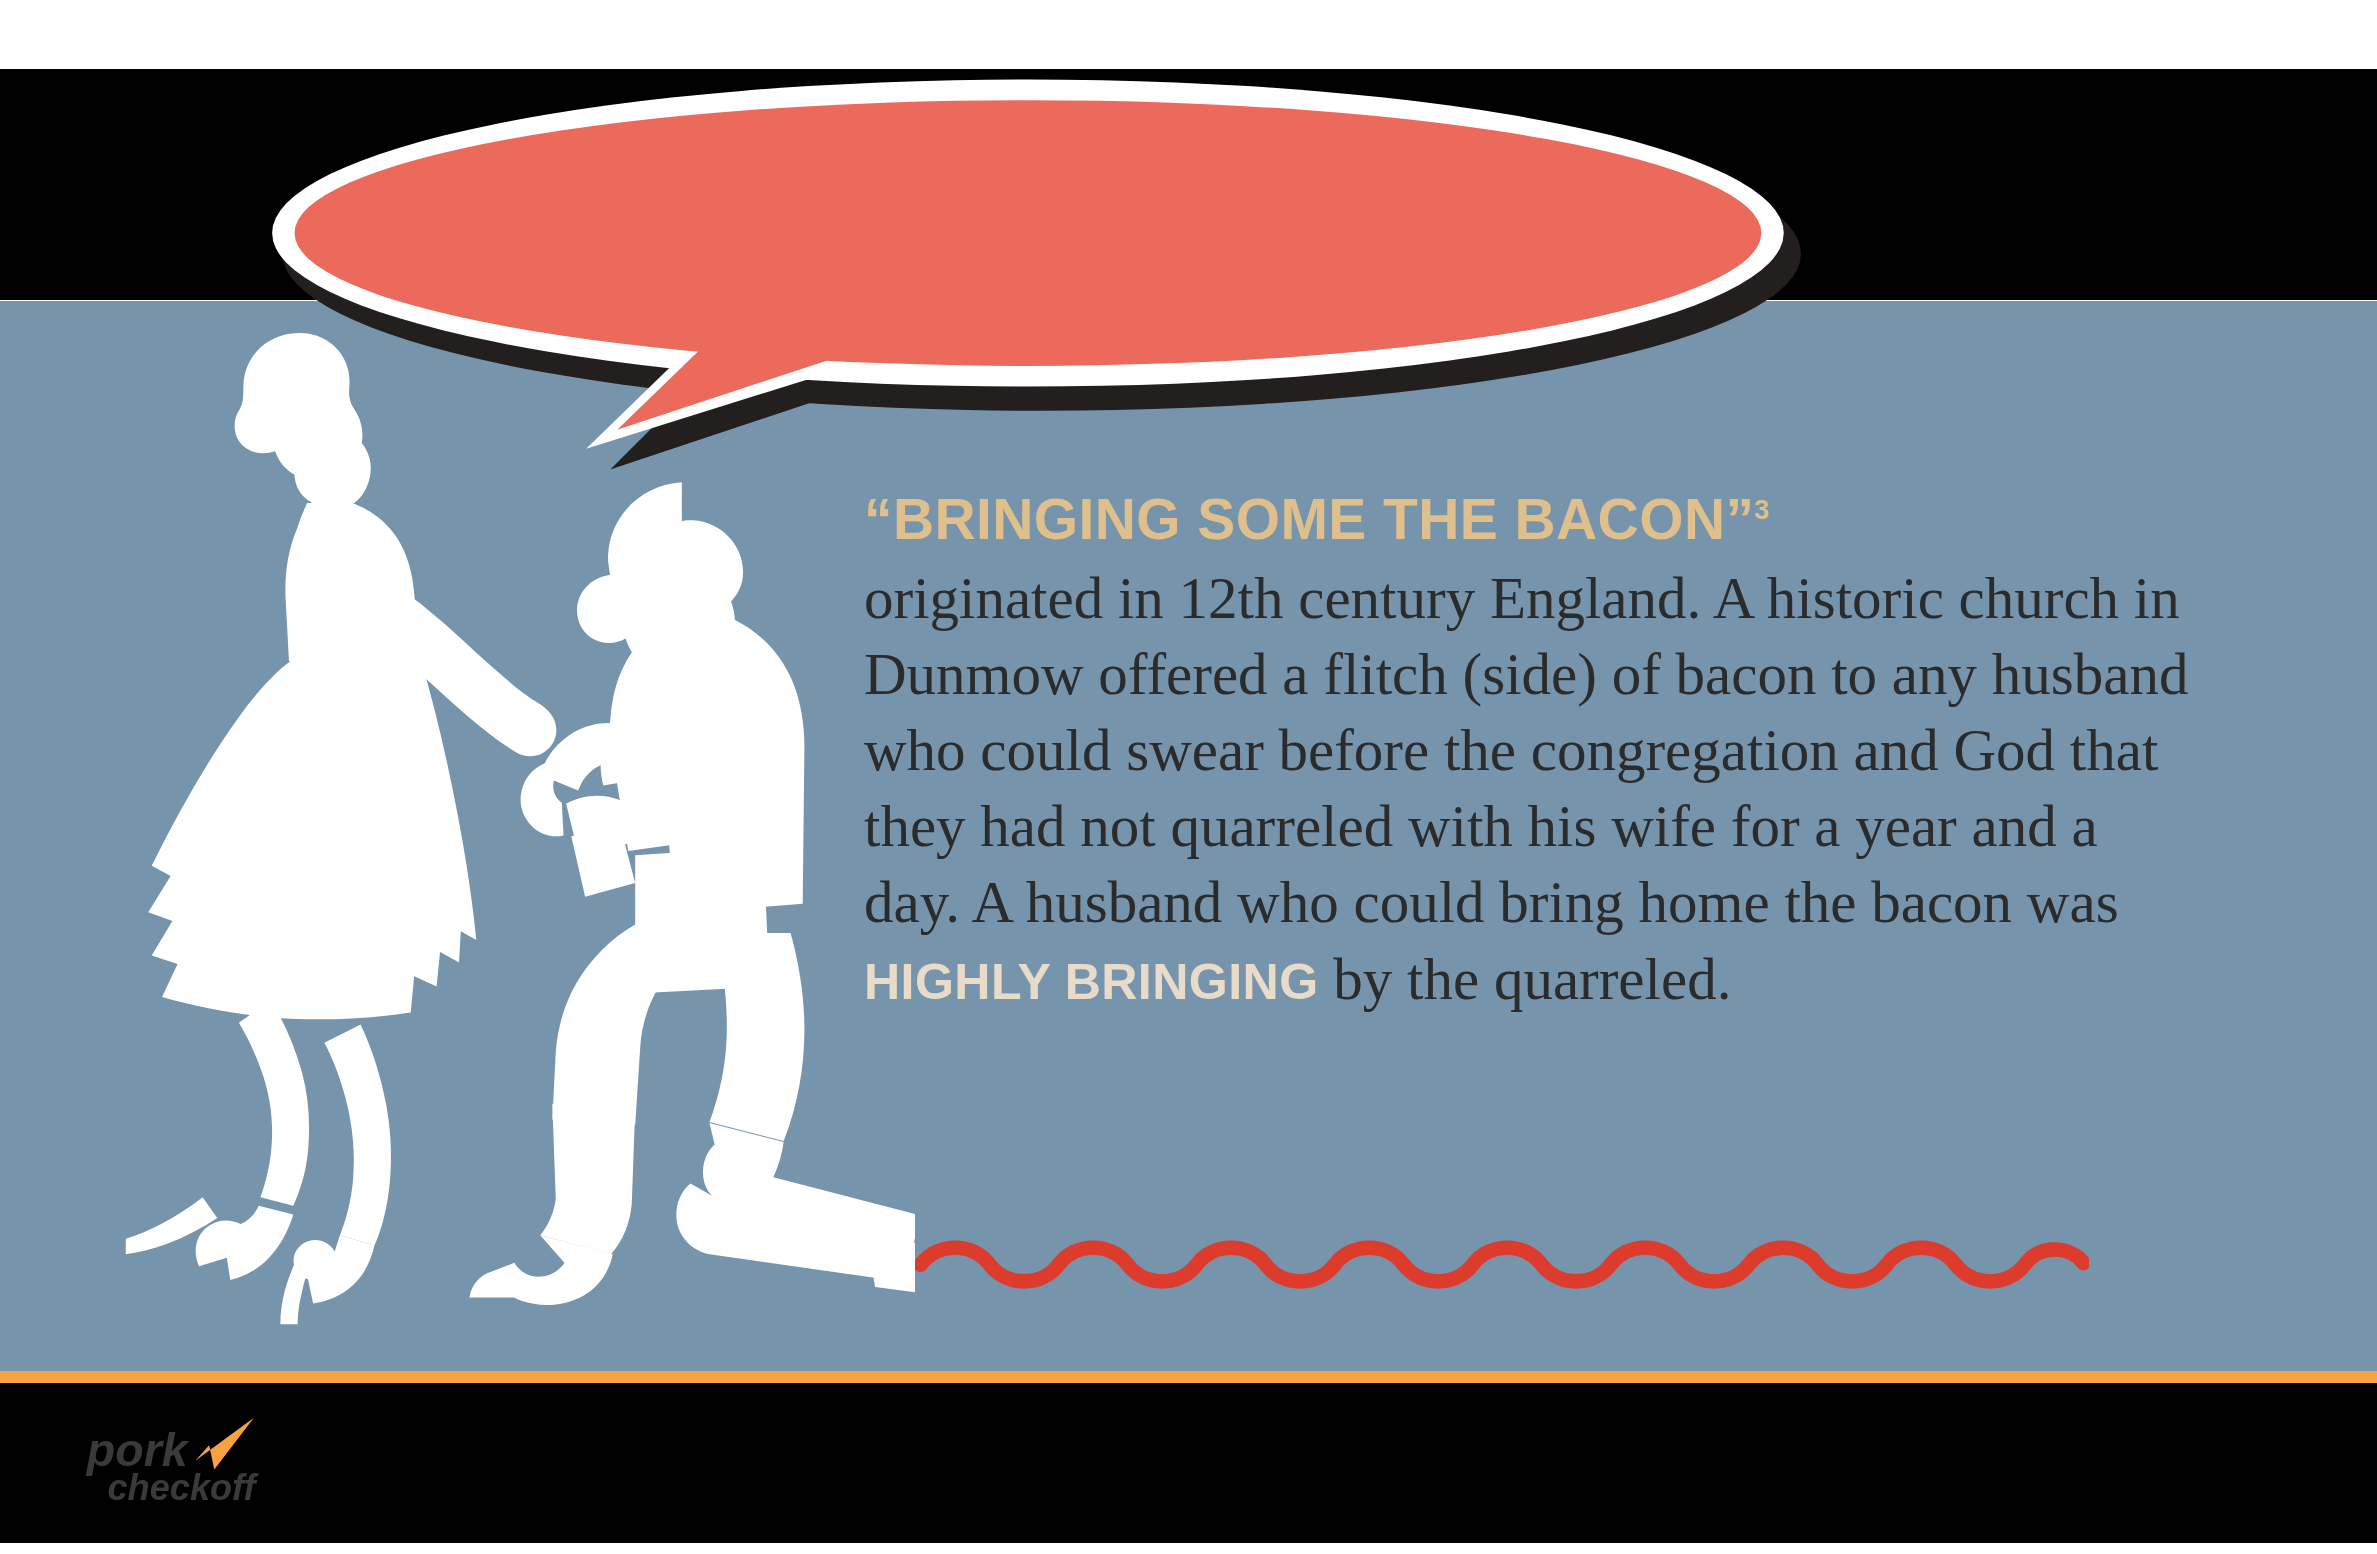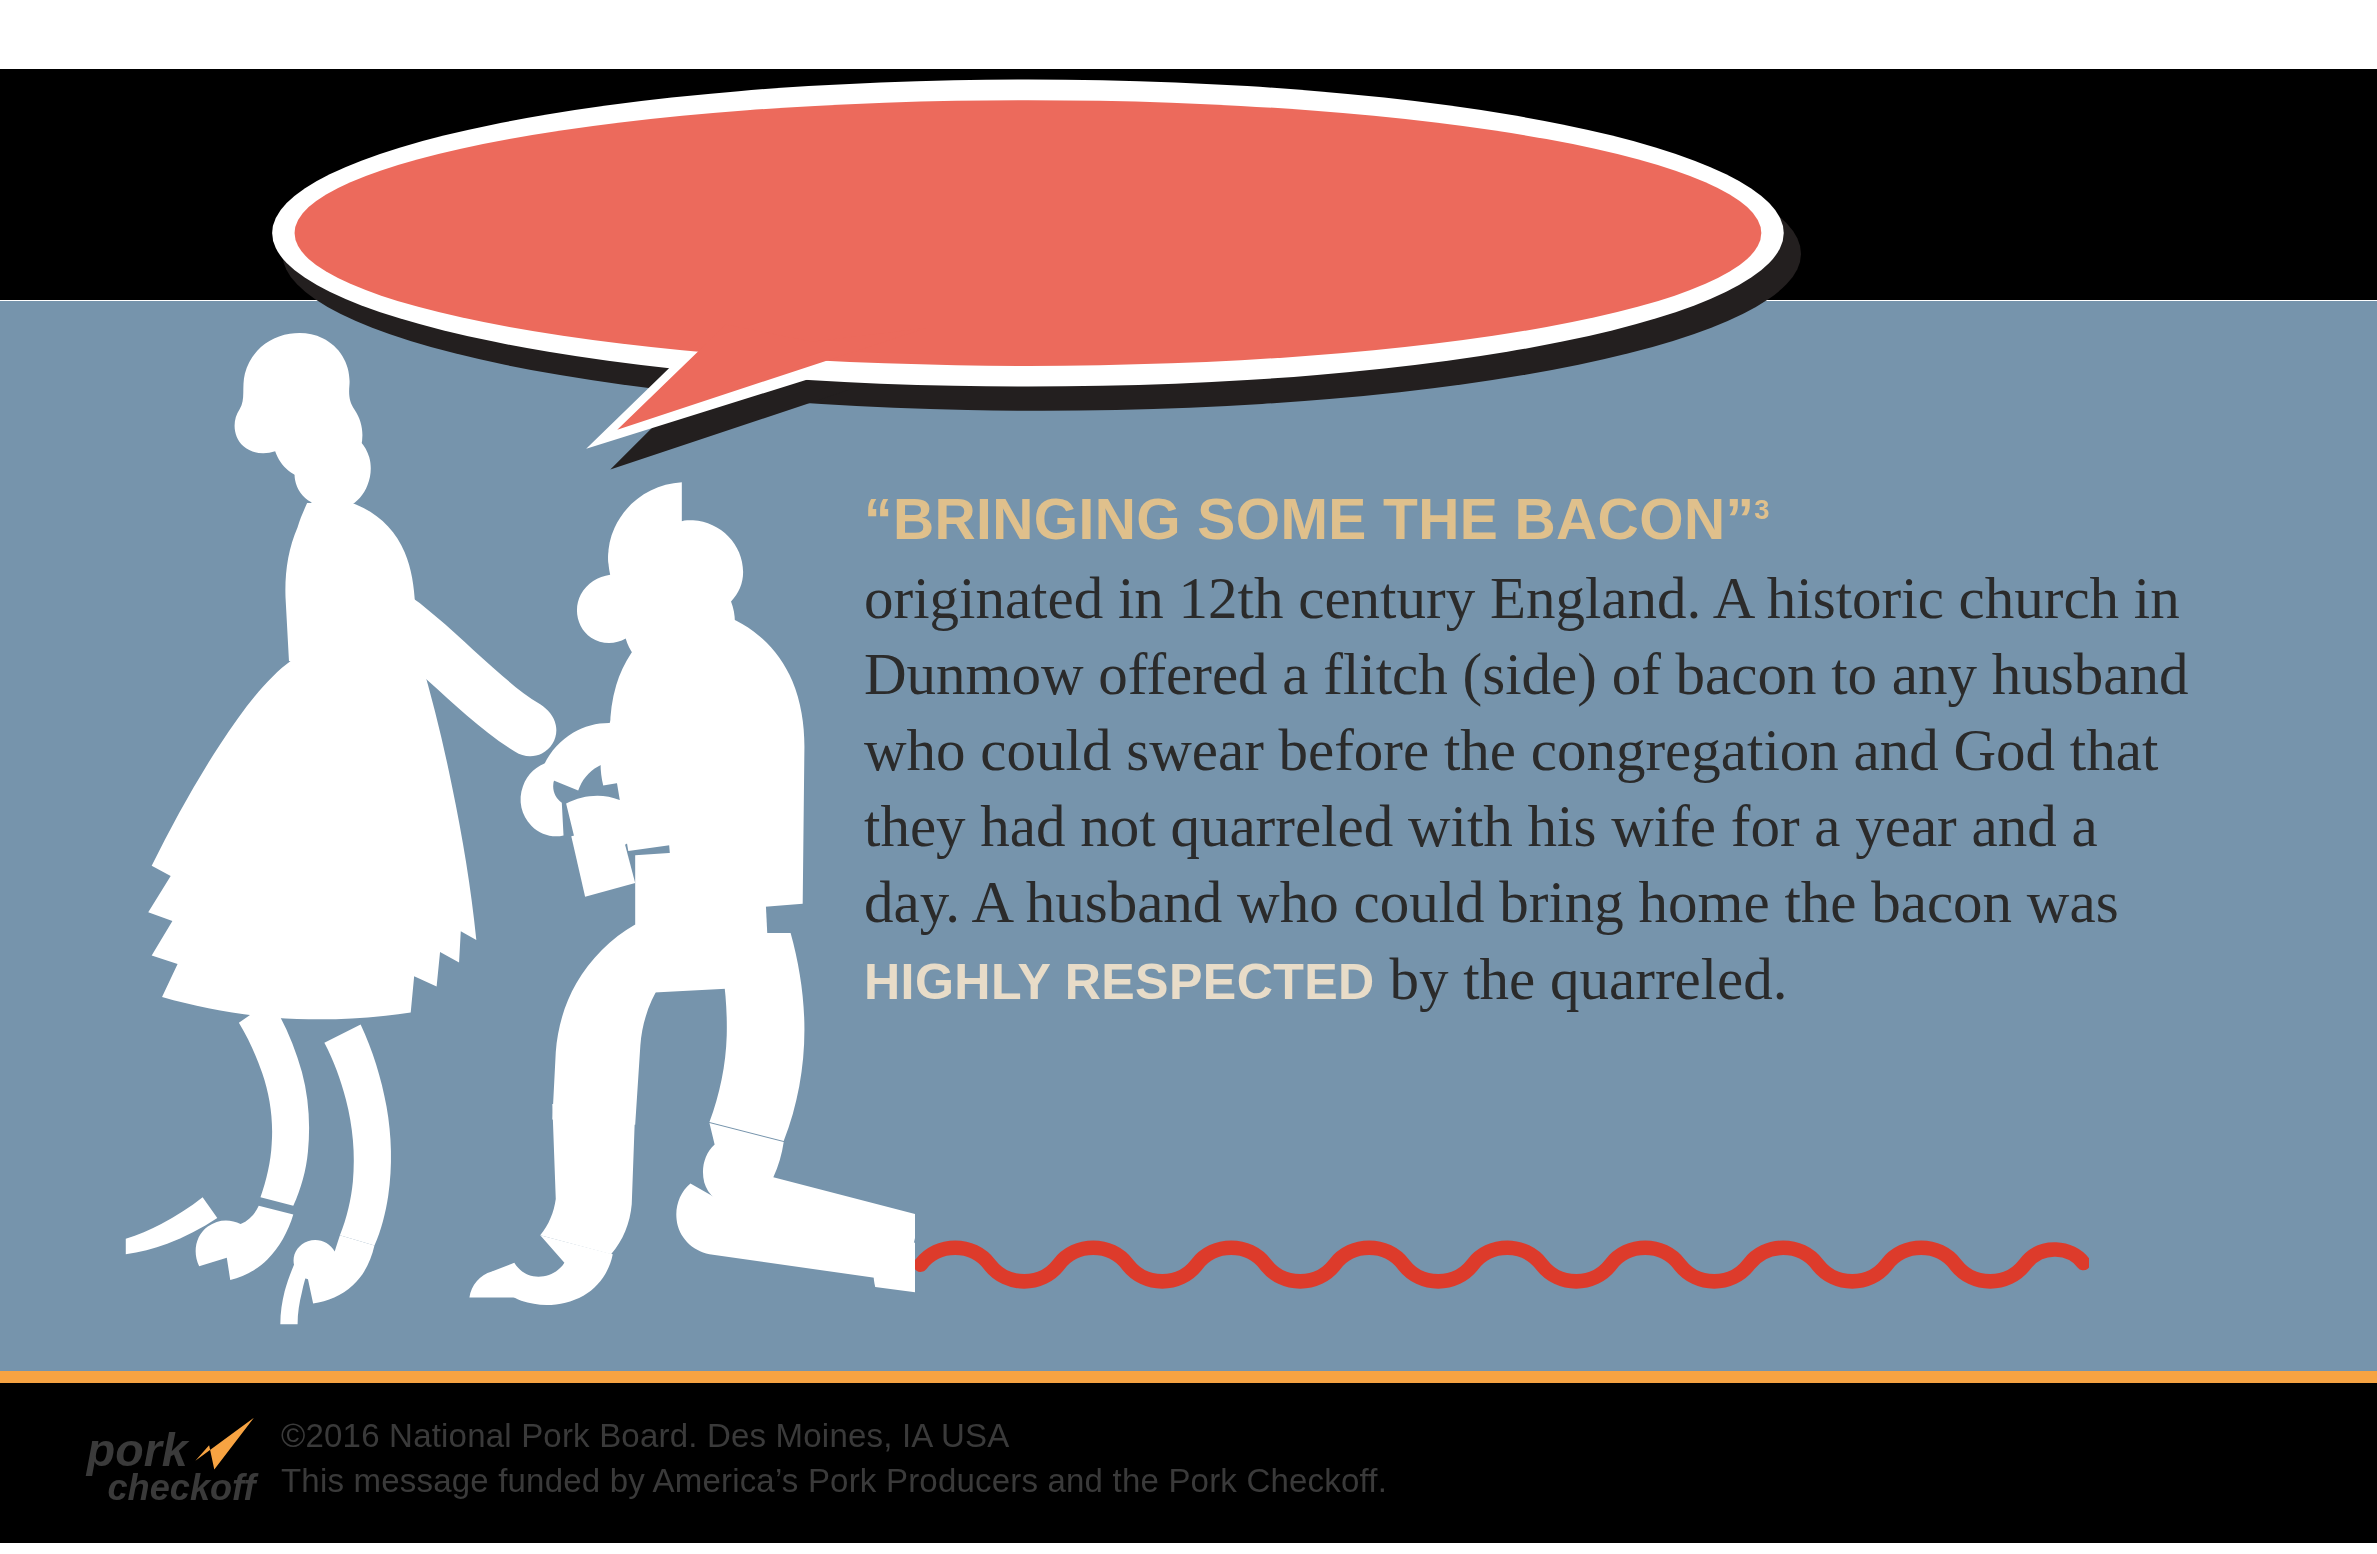--- a/index.html
+++ b/index.html
@@ -297,21 +297,21 @@
       <ellipse cx="880" cy="182" rx="876" ry="178" fill="#ffffff"></ellipse>
       <path d="M614 322 L790 300 L368 432 L512 292 Z" fill="#ffffff"></path>
 
       <ellipse cx="880" cy="182" rx="850" ry="154" fill="#ec6a5c"></ellipse>
       <path d="M630 308 L762 292 L404 410 L530 288 Z" fill="#ec6a5c"></path>
     </svg>
   </div>
 
   <div class="textcol">
     <h1 class="headline"><span>“BRINGING SOME THE BACON”</span><sup>3</sup></h1>
-    <p class="bodycopy"><span>originated in 12th century England. A historic church in Dunmow offered a flitch (side) of bacon to any husband who could swear before the congregation and God that they had not quarreled with his wife for a year and a day. A husband who could bring home the bacon was </span><span class="hl">HIGHLY RESPECTED</span><span> by the quarreled.</span></p>
+    <p class="bodycopy"><span>originated in 12th century England. A historic church in Dunmow offered a flitch (side) of bacon to any husband who could swear before the congregation and God that they had not quarreled with his wife for a year and a day. A husband who could bring home the bacon was </span><span class="hl">HIGHLY BRINGING</span><span> by the quarreled.</span></p>
   </div>
 
   <div class="wave">
     <svg viewBox="0 0 1360 80" xmlns="http://www.w3.org/2000/svg" aria-hidden="true">
       <path d="M6 32
                C 26 6, 66 6, 86 32
                S 146 58, 166 32
                S 226 6, 246 32
                S 306 58, 326 32
                S 386 6, 406 32
@@ -336,21 +336,17 @@
       <svg viewBox="0 0 225 108" xmlns="http://www.w3.org/2000/svg" aria-hidden="true">
 
         <path d="M128 52 L196 2 L150 62 L144 34 Z" fill="#f7a342"></path>
 
         <text x="2" y="58" font-family="Liberation Sans, sans-serif" font-size="54" font-weight="700" font-style="italic" fill="#3a3a3a">pork</text>
 
         <text x="26" y="98" font-family="Liberation Sans, sans-serif" font-size="42" font-weight="700" font-style="italic" fill="#3a3a3a">checkoff</text>
       </svg>
     </div>
 
-    <div class="footer-lines">
-      <p>©2016 National Pork Board. Des Moines, IA  USA</p>
-      <p>This message funded by America’s Pork Producers and the Pork Checkoff.</p>
-    </div>
 
   </div>
 
 </div>
 
 
 </body></html>

